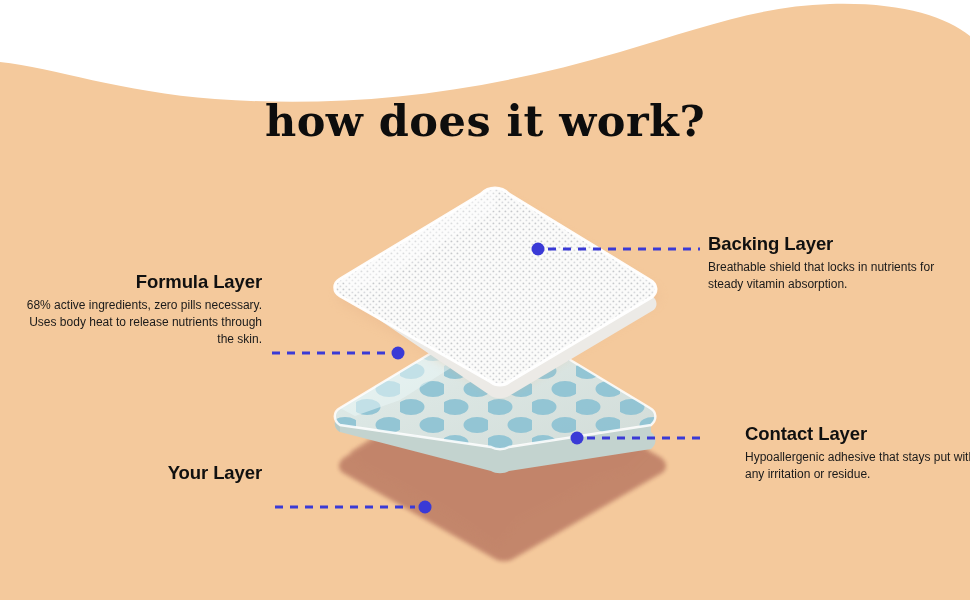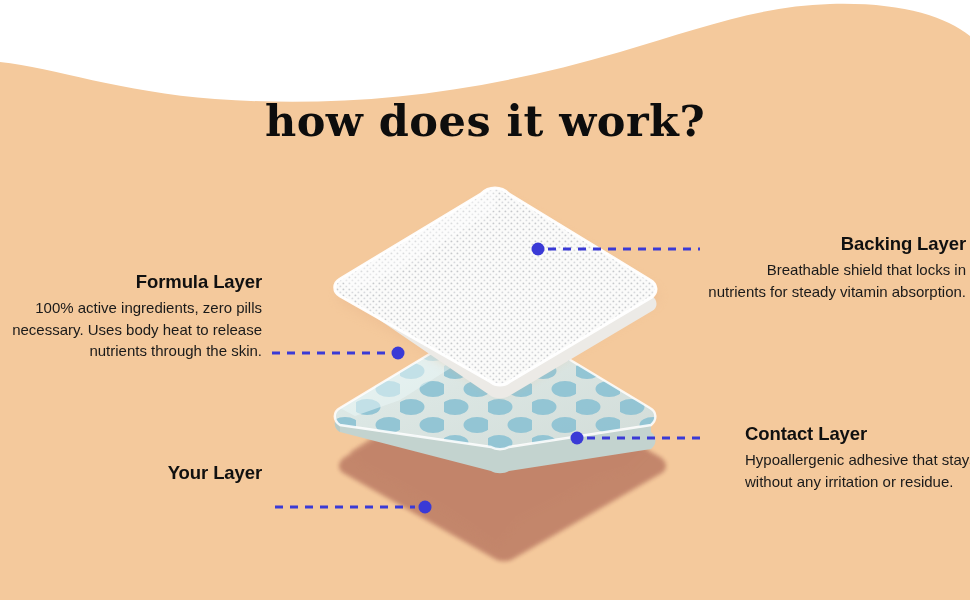--- a/index.html
+++ b/index.html
@@ -41,32 +41,32 @@
   }
   .callout .c-title {
     font-size: 18.5px;
     font-weight: bold;
     letter-spacing: -0.1px;
     margin: 0 0 5px 0;
     line-height: 1.15;
     color: #101010;
   }
   .callout .c-body {
-    font-size: 15px;
+    font-size: 12px;
     line-height: 1.42;
     color: #1a1a1a;
     margin: 0;
   }
   .callout.right {
     text-align: left;
   }
   .callout.left {
     text-align: right;
   }
-  #co-backing { left: 708px; top: 233px; width: 258px; text-align: right; }
+  #co-backing { left: 708px; top: 233px; width: 258px; }
   #co-contact { left: 745px; top: 423px; width: 258px; }
   #co-formula { left: 10px;  top: 271px; width: 252px; }
   #co-skin    { left: 10px;  top: 462px; width: 252px; }
 
   #patch-svg {
     position: absolute;
     left: 0; top: 0;
     width: 970px; height: 600px;
     display: block;
     pointer-events: none;
@@ -229,20 +229,20 @@
     <div class="c-body">Breathable shield that locks in nutrients for steady vitamin absorption.</div>
   </div>
 
   <div class="callout right" id="co-contact">
     <div class="c-title">Contact Layer</div>
     <div class="c-body">Hypoallergenic adhesive that stays put without any irritation or residue.</div>
   </div>
 
   <div class="callout left" id="co-formula">
     <div class="c-title">Formula Layer</div>
-    <div class="c-body">100% active ingredients, zero pills necessary. Uses body heat to release nutrients through the skin.</div>
+    <div class="c-body">68% active ingredients, zero pills necessary. Uses body heat to release nutrients through the skin.</div>
   </div>
 
   <div class="callout left" id="co-skin">
     <div class="c-title">Your Layer</div>
   </div>
 
 </div>
 
 </body></html>

